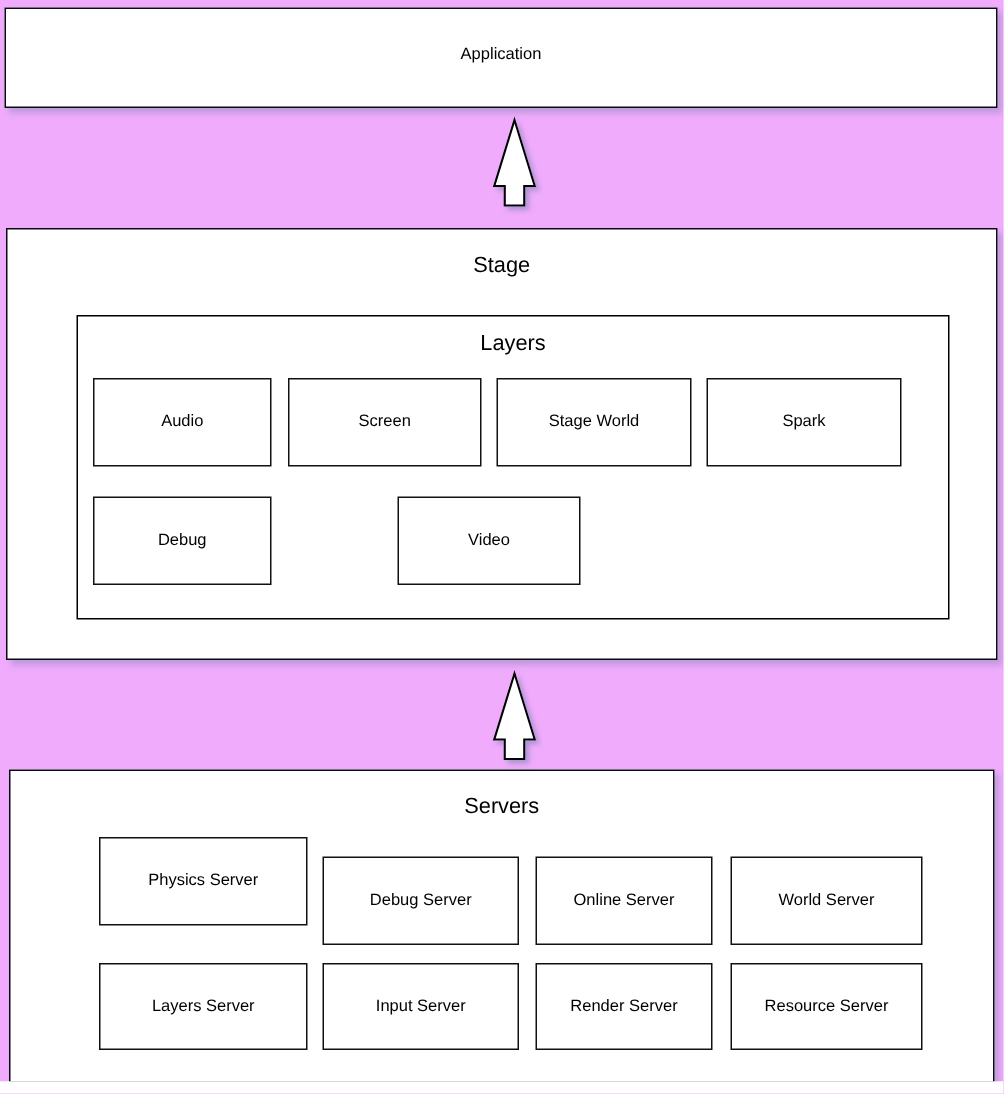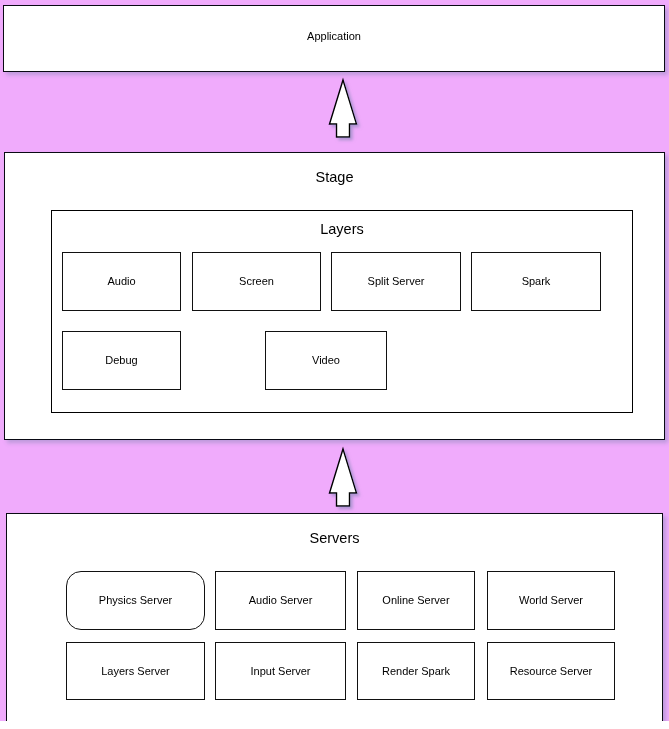--- a/index.html
+++ b/index.html
@@ -112,21 +112,21 @@
     <div class="group-title" style="top:11px;">Layers</div>
   </div>
 
   <div class="box leaf" style="left:62px; top:252px; width:119px; height:59px;">
     <span>Audio</span>
   </div>
   <div class="box leaf" style="left:192px; top:252px; width:129px; height:59px;">
     <span>Screen</span>
   </div>
   <div class="box leaf" style="left:331px; top:252px; width:130px; height:59px;">
-    <span>Split Server</span>
+    <span>Stage World</span>
   </div>
   <div class="box leaf" style="left:471px; top:252px; width:130px; height:59px;">
     <span>Spark</span>
   </div>
 
   <div class="box leaf" style="left:62px; top:331px; width:119px; height:59px;">
     <span>Debug</span>
   </div>
   <div class="box leaf" style="left:265px; top:331px; width:122px; height:59px;">
     <span>Video</span>
@@ -140,39 +140,39 @@
         </filter>
       </defs>
       <path d="M21,1 L34.5,45 L27.5,45 L27.5,58 L14.5,58 L14.5,45 L7.5,45 Z" fill="#ffffff" stroke="#000000" stroke-width="1.4" stroke-linejoin="miter" filter="url(#shadowB)"></path>
     </svg>
   </div>
 
   <div class="box tier" style="left:6px; top:513px; width:657px; height:209px;">
     <div class="tier-title" style="top:17px;">Servers</div>
   </div>
 
-  <div class="box leaf" style="left:66px; top:571px; width:139px; height:59px;border-radius:15px;">
+  <div class="box leaf" style="left:66px; top:558px; width:139px; height:59px;">
     <span>Physics Server</span>
   </div>
   <div class="box leaf" style="left:215px; top:571px; width:131px; height:59px;">
-    <span>Audio Server</span>
+    <span>Debug Server</span>
   </div>
   <div class="box leaf" style="left:487px; top:571px; width:128px; height:59px;">
     <span>World Server</span>
   </div>
   <div class="box leaf" style="left:357px; top:571px; width:118px; height:59px;">
     <span>Online Server</span>
   </div>
 
   <div class="box leaf" style="left:66px; top:642px; width:139px; height:58px;">
     <span>Layers Server</span>
   </div>
   <div class="box leaf" style="left:215px; top:642px; width:131px; height:58px;">
     <span>Input Server</span>
   </div>
   <div class="box leaf" style="left:357px; top:642px; width:118px; height:58px;">
-    <span>Render Spark</span>
+    <span>Render Server</span>
   </div>
   <div class="box leaf" style="left:487px; top:642px; width:128px; height:58px;">
     <span>Resource Server</span>
   </div>
 
 </div>
 
 </body></html>

